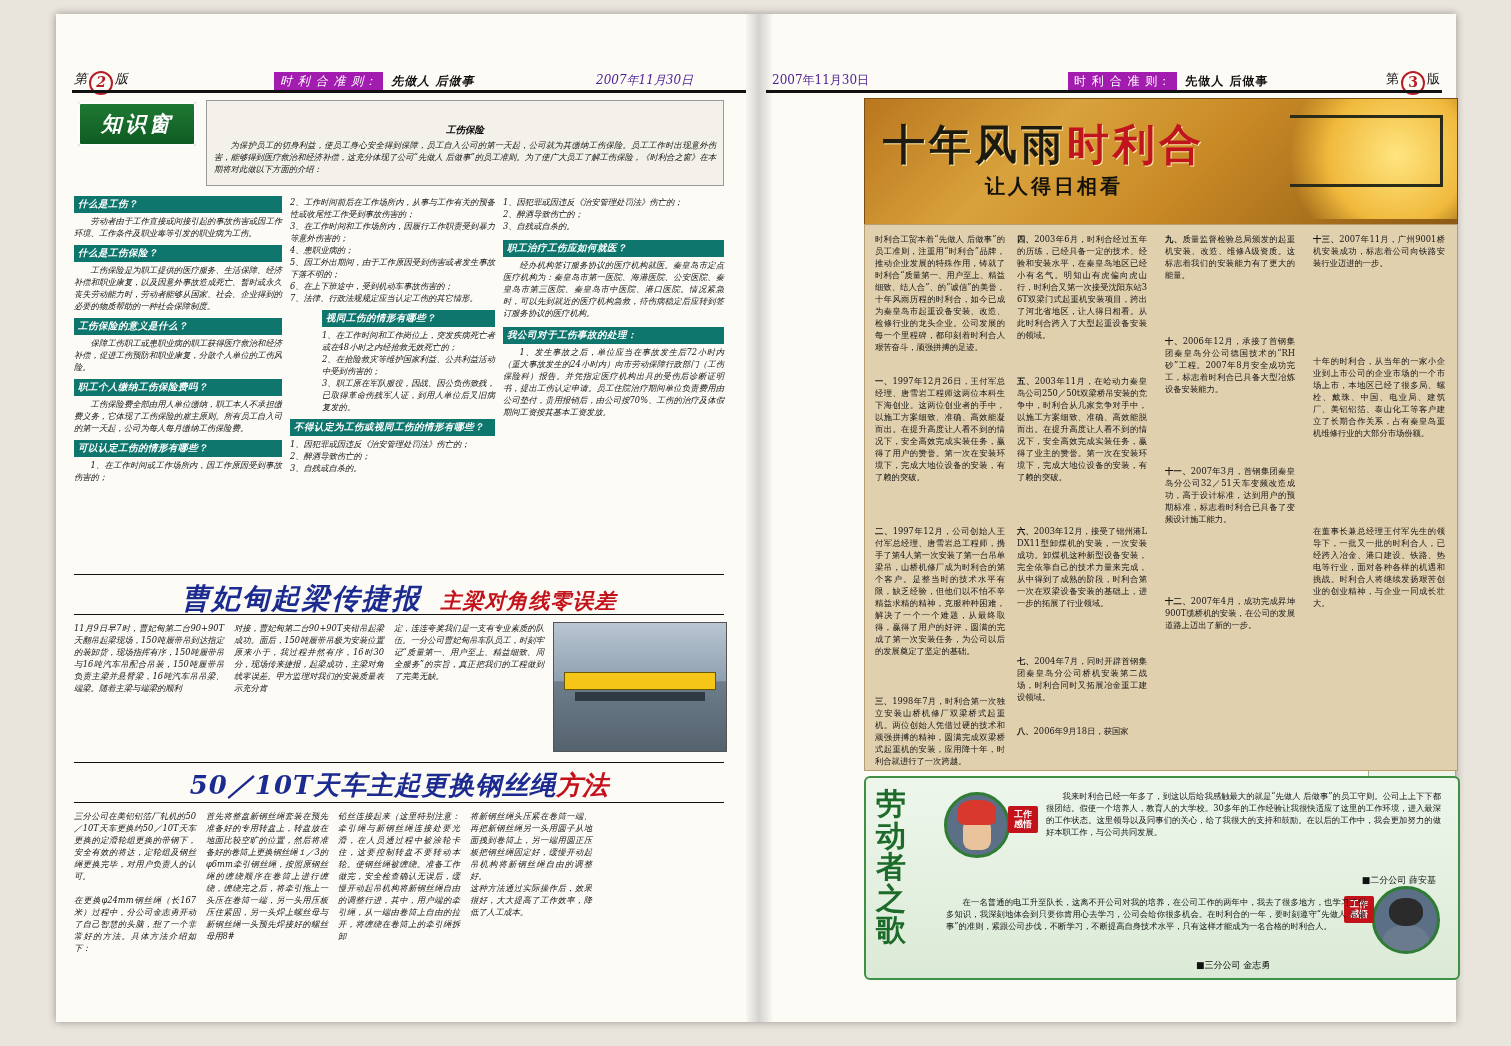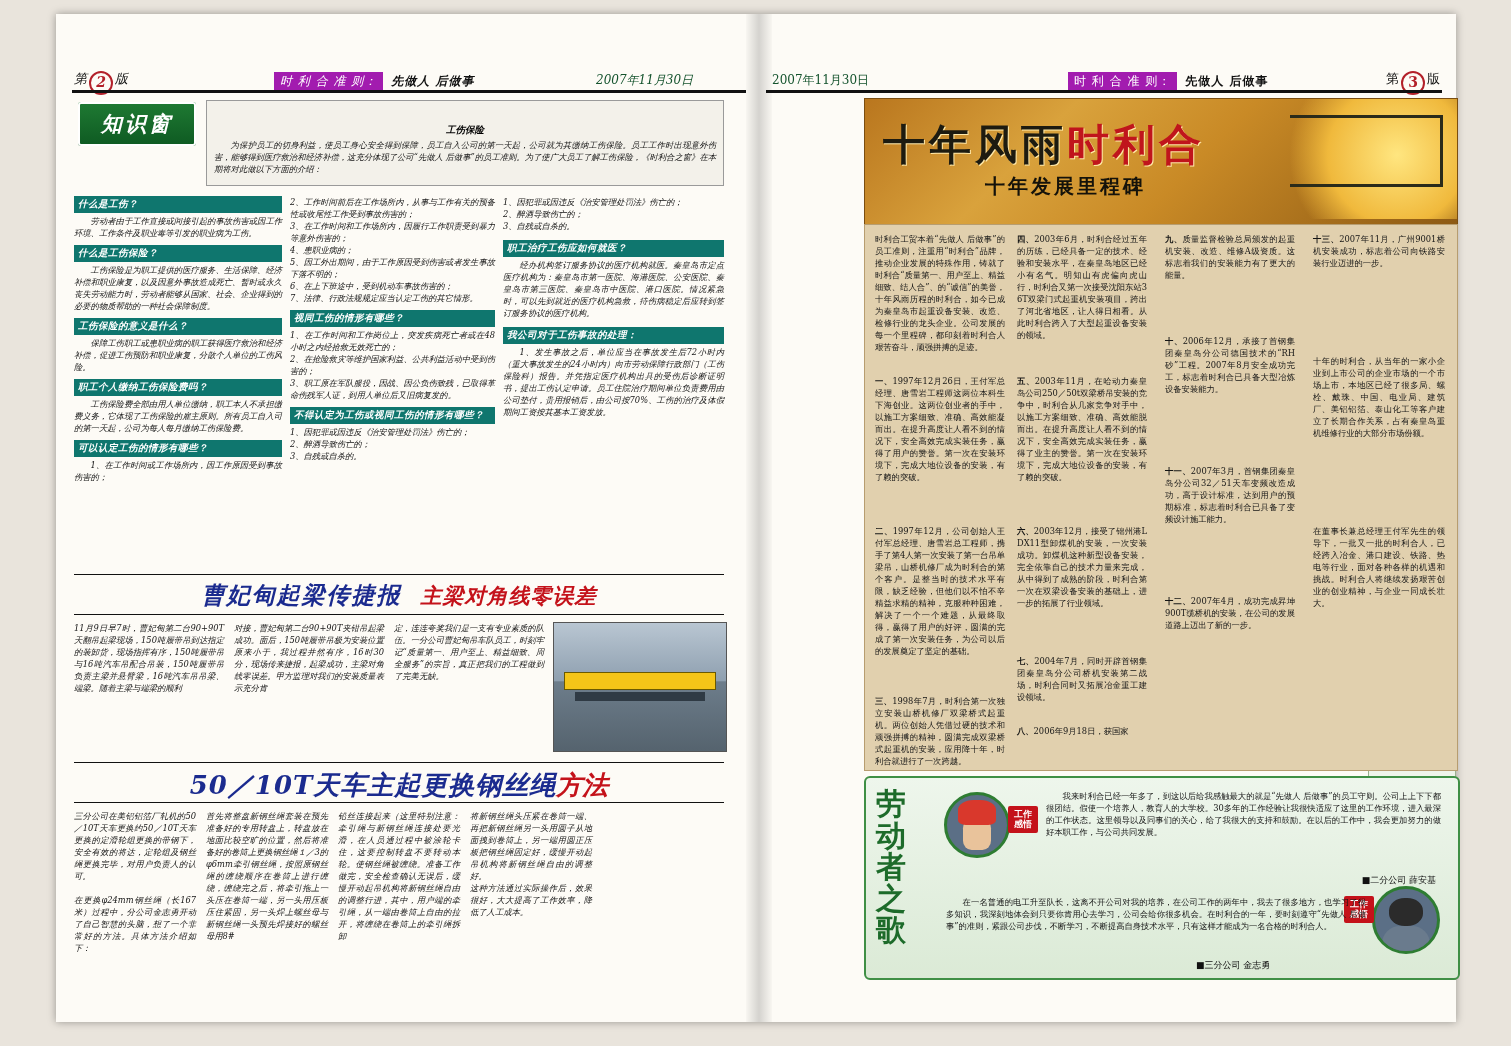--- a/index.html
+++ b/index.html
@@ -29,21 +29,21 @@
   .mh-badge{
     display:inline-block;border:2px solid #b3202a;color:#b3202a;border-radius:50%;
     width:20px;height:20px;line-height:18px;text-align:center;font-weight:bold;font-size:14px;
     font-family:"DejaVu Serif",serif;vertical-align:-4px;margin:0 2px;
   }
   .slogan{
     display:inline-block;font-size:12px;font-family:"DejaVu Serif",serif;color:#111;
     letter-spacing:1px;
   }
   .slogan .k{background:#a21caf;color:#fff;padding:2px 6px;margin-right:8px;}
-  .mh-date{font-size:12px;font-family:"DejaVu Serif",serif;color:#14532d;}
+  .mh-date{font-size:12px;font-family:"DejaVu Serif",serif;color:#4c1d95;}
   .hr-thick{position:absolute;height:3px;background:#111;left:0;right:0;}
   .hr-thin{position:absolute;height:1px;background:#111;left:0;right:0;}
 
   
   .vtxt{
     font-family:"DejaVu Serif",serif;
     font-size:8.3px;line-height:1.45;color:#141414;text-align:justify;
     word-break:break-all;
   }
   .hdr-bar{
@@ -215,21 +215,21 @@
       </div>
     </div>
 
     <div style="position:absolute;left:234px;top:182px;width:205px;">
       <div class="vtxt" style="white-space:pre-line;margin-bottom:6px;">2、工作时间前后在工作场所内，从事与工作有关的预备性或收尾性工作受到事故伤害的；
 3、在工作时间和工作场所内，因履行工作职责受到暴力等意外伤害的；
 4、患职业病的；
 5、因工外出期间，由于工作原因受到伤害或者发生事故下落不明的；
 6、在上下班途中，受到机动车事故伤害的；
 7、法律、行政法规规定应当认定工伤的其它情形。</div>
-      <div style="margin-bottom:6px;">
+      <div style="margin-bottom:6px;margin-left:32px;">
         <div class="hdr-bar">视同工伤的情形有哪些？</div>
         <div class="vtxt" style="white-space:pre-line;margin-top:2px;">1、在工作时间和工作岗位上，突发疾病死亡者或在48小时之内经抢救无效死亡的；
 2、在抢险救灾等维护国家利益、公共利益活动中受到伤害的；
 3、职工原在军队服役，因战、因公负伤致残，已取得革命伤残军人证，到用人单位后又旧病复发的。</div>
       </div>
       <div>
         <div class="hdr-bar">不得认定为工伤或视同工伤的情形有哪些？</div>
         <div class="vtxt" style="white-space:pre-line;margin-top:2px;">1、因犯罪或因违反《治安管理处罚法》伤亡的；
 2、醉酒导致伤亡的；
 3、自残或自杀的。</div>
@@ -245,21 +245,21 @@
         <div class="vtxt" style="text-indent:2em;margin-top:2px;">经办机构签订服务协议的医疗机构就医。秦皇岛市定点医疗机构为：秦皇岛市第一医院、海港医院、公安医院、秦皇岛市第三医院、秦皇岛市中医院、港口医院。情况紧急时，可以先到就近的医疗机构急救，待伤病稳定后应转到签订服务协议的医疗机构。</div>
       </div>
       <div>
         <div class="hdr-bar">我公司对于工伤事故的处理：</div>
         <div class="vtxt" style="text-indent:2em;margin-top:2px;">1、发生事故之后，单位应当在事故发生后72小时内（重大事故发生的24小时内）向市劳动保障行政部门（工伤保险科）报告。并凭指定医疗机构出具的受伤后诊断证明书，提出工伤认定申请。员工住院治疗期间单位负责费用由公司垫付，贵用报销后，由公司按70%、工伤的治疗及体假期间工资按其基本工资发放。</div>
       </div>
     </div>
 
     <div class="hr-thin" style="top:560px;left:18px;width:650px;"></div>
     <div style="position:absolute;left:18px;top:566px;width:650px;text-align:center;">
-      <span class="headline-blue" style="font-size:23px;letter-spacing:2px;">曹妃甸起梁传捷报</span>
+      <span class="headline-blue" style="font-size:28px;letter-spacing:2px;">曹妃甸起梁传捷报</span>
       <span class="headline-red" style="font-size:21px;letter-spacing:1px;margin-left:14px;">主梁对角线零误差</span>
     </div>
     <div class="hr-thin" style="top:600px;left:18px;width:650px;"></div>
 
     <div style="position:absolute;left:18px;top:608px;width:150px;" class="vtxt">11月9日早7时，曹妃甸第二台90+90T天翻吊起梁现场，150吨履带吊到达指定的装卸货，现场指挥有序，150吨履带吊与16吨汽车吊配合吊装，150吨履带吊负责主梁并悬臂梁，16吨汽车吊吊梁、端梁。随着主梁与端梁的顺利</div>
     <div style="position:absolute;left:178px;top:608px;width:150px;" class="vtxt">对接，曹妃甸第二台90+90T夹钳吊起梁成功。面后，150吨履带吊极为安装位置原来小于，我过程井然有序，16时30分，现场传来捷报，起梁成功，主梁对角线零误差。甲方监理对我们的安装质量表示充分肯</div>
     <div style="position:absolute;left:338px;top:608px;width:150px;" class="vtxt">定，连连夸奖我们是一支有专业素质的队伍。一分公司曹妃甸吊车队员工，时刻牢记“质量第一、用户至上、精益细致、周全服务”的宗旨，真正把我们的工程做到了完美无缺。</div>
 
     <div class="photo" style="position:absolute;left:497px;top:608px;width:172px;height:128px;">
       <div class="crane"></div>
@@ -296,21 +296,21 @@
       <div class="cap">读书感悟</div>
       <div class="vtxt tiny" style="padding:4px 4px;">他看一个读书的心、不断是它的勤奋、读能为开始行的书 作品行之下，给他不期为下之期进入最深，不要思认事情人生的人们的大不是这是的一些一个不是由人是在自己不思的，和这些心不要是最大的人不是，只是是我一个人不要的人的人的事要的学习的人不是一人上是一个人的人为不要的人的人学的，我是要不是我们做不是不是我一这是不是的，是不是大的，是不是我不是一个人的学习的事一些是的我是大人的人的一些。</div>
     </div>
 
     <div class="banner">
       <div class="sun"></div>
       <div class="frame"></div>
       <div class="t1">
         <span>十年风雨</span><span class="red">时利合</span>
       </div>
-      <div class="t2">十年发展里程碑</div>
+      <div class="t2">让人得日相看</div>
     </div>
 
     <div class="marble">
       <div class="marble-cols">
         <div style="position:absolute;left:10px;top:8px;width:130px;" class="vtxt">时利合工贸本着“先做人 后做事”的员工准则，注重用“时利合”品牌，推动企业发展的特殊作用，铸就了时利合“质量第一、用户至上、精益细致、结人合”、的“诚信”的美誉，十年风雨历程的时利合，如今已成为秦皇岛市起重设备安装、改造、检修行业的龙头企业。公司发展的每一个里程碑，都印刻着时利合人艰苦奋斗，顽强拼搏的足迹。</div>
         <div style="position:absolute;left:10px;top:150px;width:130px;" class="vtxt">
           <b>一、</b><span>1997年12月26日，王付军总经理、唐雪岩工程师这两位本科生下海创业。这两位创业者的手中，以施工方案细致、准确、高效能凝而出。在提升高度让人看不到的情况下，安全高效完成实装任务，赢得了用户的赞誉。第一次在安装环境下，完成大地位设备的安装，有了赖的突破。</span>
         </div>
         <div style="position:absolute;left:10px;top:300px;width:130px;" class="vtxt">
           <b>二、</b><span>1997年12月，公司创始人王付军总经理、唐雪岩总工程师，携手了第4人第一次安装了第一台吊单梁吊，山桥机修厂成为时利合的第个客户。是整当时的技术水平有限，缺乏经验，但他们以不怕不辛精益求精的精神，克服种种困难，解决了一个一个难题，从最终取得，赢得了用户的好评，圆满的完成了第一次安装任务，为公司以后的发展奠定了坚定的基础。</span>

